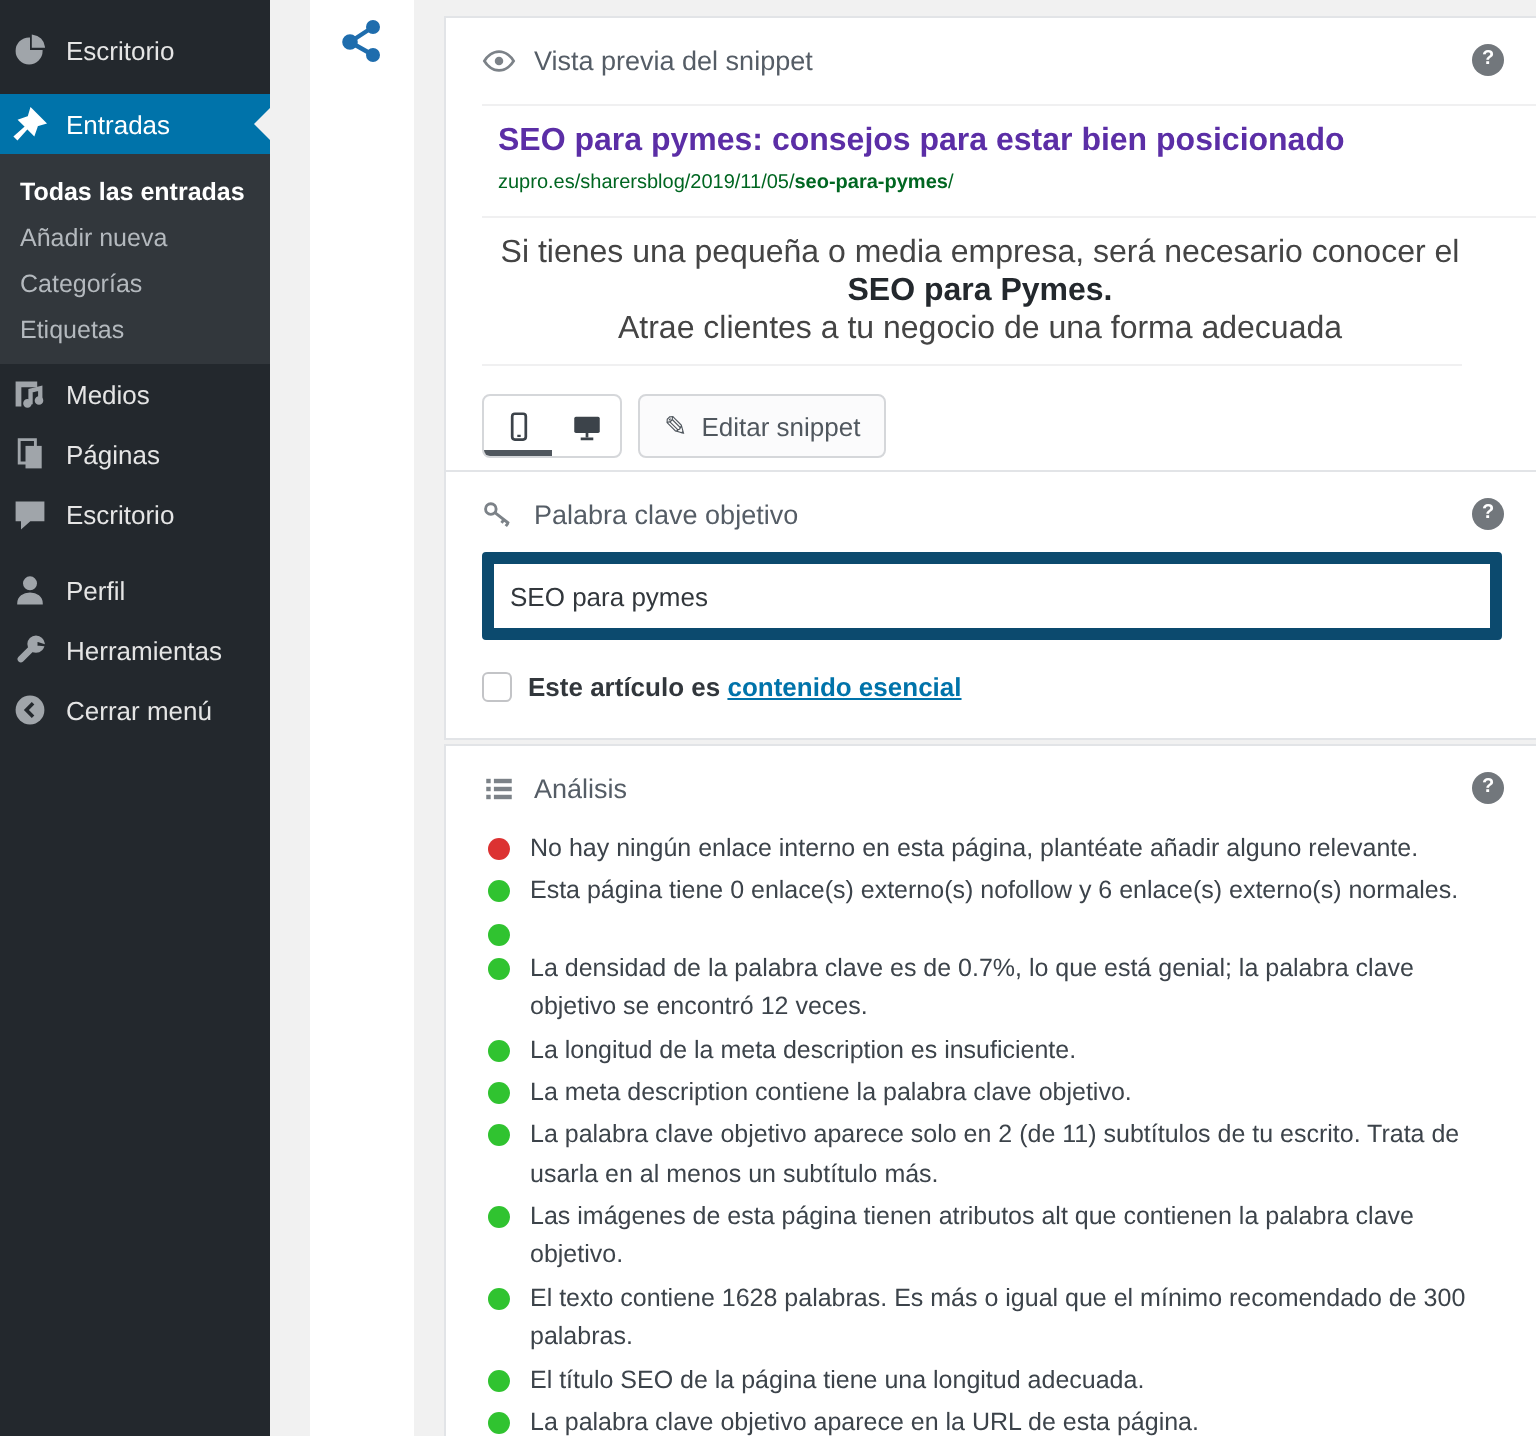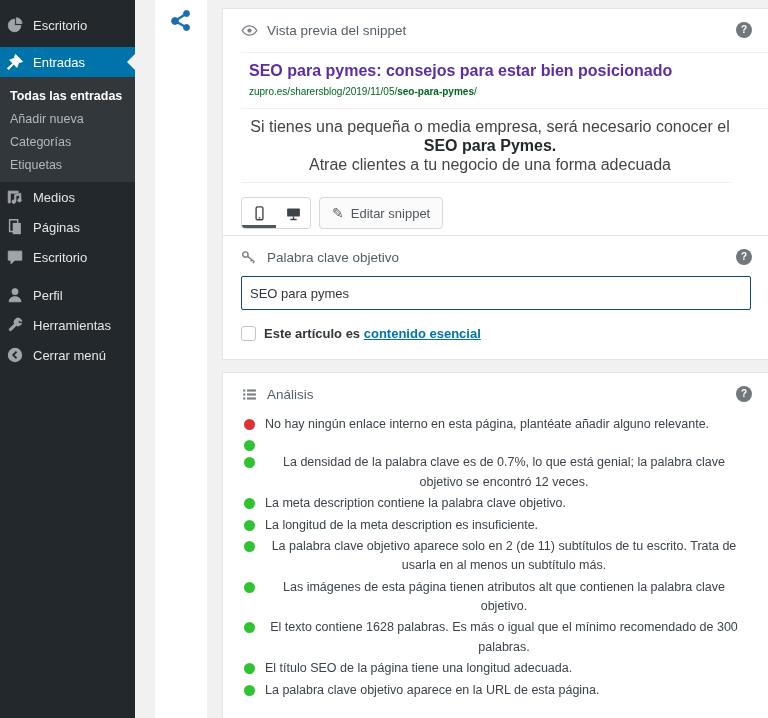--- a/index.html
+++ b/index.html
@@ -56,31 +56,31 @@
   .toggle-group{display:inline-flex; border:1px solid #d5d7da; border-radius:4px; overflow:hidden; background:#fff;}
   .tgl{width:34px; height:30px; display:flex; align-items:center; justify-content:center; cursor:pointer;}
   .tgl svg{width:17px; height:17px;}
   .tgl.active{box-shadow:inset 0 -3px 0 #50575e;}
   .btn{display:inline-flex; align-items:center; gap:7px; height:32px; padding:0 12px;
        border:1px solid #d5d7da; border-radius:4px; background:#fbfbfc; color:#50575e;
        font-size:13px; cursor:pointer;}
   .pencil{font-size:14px; line-height:1;}
   
   .card-keyword{top:235px; padding-bottom:18px;}
-  .kw-input{display:block; margin:10px 0 0 18px; width:510px; height:28px; border:1px solid #0c4a6e;
+  .kw-input{display:block; margin:10px 0 0 18px; width:510px; height:28px; border:6px solid #0c4a6e;
             border-radius:2px; padding:16px 8px; font-size:13px; color:#32373c;
             font-family:"Liberation Sans","DejaVu Sans",sans-serif;}
   .kw-check{display:flex; align-items:center; gap:8px; margin:16px 0 0 18px; font-size:13px;
             font-weight:600; color:#32373c;}
   .checkbox{width:15px; height:15px; border:1px solid #c3c4c7; border-radius:3px; background:#fff; cursor:pointer;}
   .kw-link{color:var(--link-blue); text-decoration:underline; cursor:pointer;}
   
   .card-analysis{top:372px; height:380px;}
   .a-list{list-style:none; padding:12px 28px 0 21px; margin:0;}
-  .a-list li{display:flex; gap:10px; margin-bottom:2px; font-size:12.5px; line-height:1.55; color:#3c434a;text-align:center;}
+  .a-list li{display:flex; gap:10px; margin-bottom:2px; font-size:12.5px; line-height:1.55; color:#3c434a;}
   .dot{flex:none; width:11px; height:11px; border-radius:50%; margin-top:4px;}
   .dot.red{background:var(--dot-red);}
   .dot.green{background:var(--dot-green);}
 </style>
 </head>
 <body>
 
 <nav class="sidebar">
   <div class="m-item first">
     <svg viewBox="0 0 20 20" class="icn">
@@ -233,42 +233,46 @@
       </svg>
     <span>Análisis</span>
   </div>
   <span class="help-btn"></span>
   <ul class="a-list">
     <li>
       <span class="dot red"></span>
       <span class="itext">No hay ningún enlace interno en esta página, plantéate añadir alguno relevante.</span>
     </li>
 
+    <li>
+      <span class="dot green"></span>
+      <span class="itext">Esta página tiene 0 enlace(s) externo(s) nofollow y 6 enlace(s) externo(s) normales.</span>
+    </li>
 
     <li>
       <span class="dot green"></span>
     </li>
 
     <li>
       <span class="dot green"></span>
       <span class="itext">La densidad de la palabra clave es de 0.7%, lo que está genial; la palabra clave objetivo se encontró 12 veces.</span>
     </li>
 
     <li>
       <span class="dot green"></span>
+      <span class="itext">La longitud de la meta description es insuficiente.</span>
+    </li>
+
+    <li>
+      <span class="dot green"></span>
       <span class="itext">La meta description contiene la palabra clave objetivo.</span>
     </li>
 
     <li>
       <span class="dot green"></span>
-      <span class="itext">La longitud de la meta description es insuficiente.</span>
-    </li>
-
-    <li>
-      <span class="dot green"></span>
       <span class="itext">La palabra clave objetivo aparece solo en 2 (de 11) subtítulos de tu escrito. Trata de usarla en al menos un subtítulo más.</span>
     </li>
 
     <li>
       <span class="dot green"></span>
       <span class="itext">Las imágenes de esta página tienen atributos alt que contienen la palabra clave objetivo.</span>
     </li>
 
     <li>
       <span class="dot green"></span>

